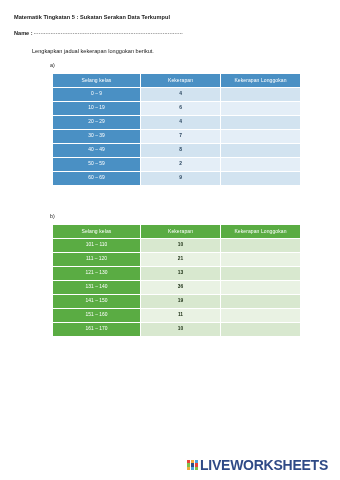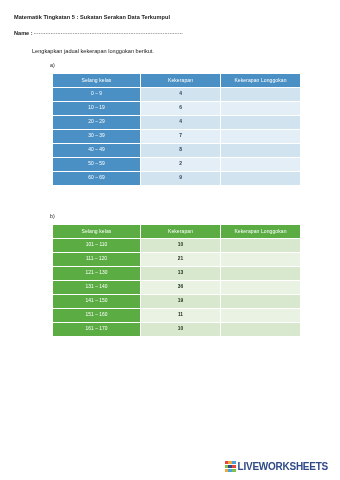--- a/index.html
+++ b/index.html
@@ -132,21 +132,21 @@
   .lw-mark {
     width: 11px;
     height: 11px;
     display: grid;
     grid-template-columns: repeat(3, 1fr);
     grid-template-rows: repeat(3, 1fr);
     gap: 0.5px;
   }
   .lw-mark i { display: block; }
   .lw-text {
-    font-size: 10px;
+    font-size: 14px;
     font-weight: bold;
     letter-spacing: -0.25px;
     color: #2f4a86;
     line-height: 1;
   }
 </style>
 </head>
 <body>
 
 <div class="page">

